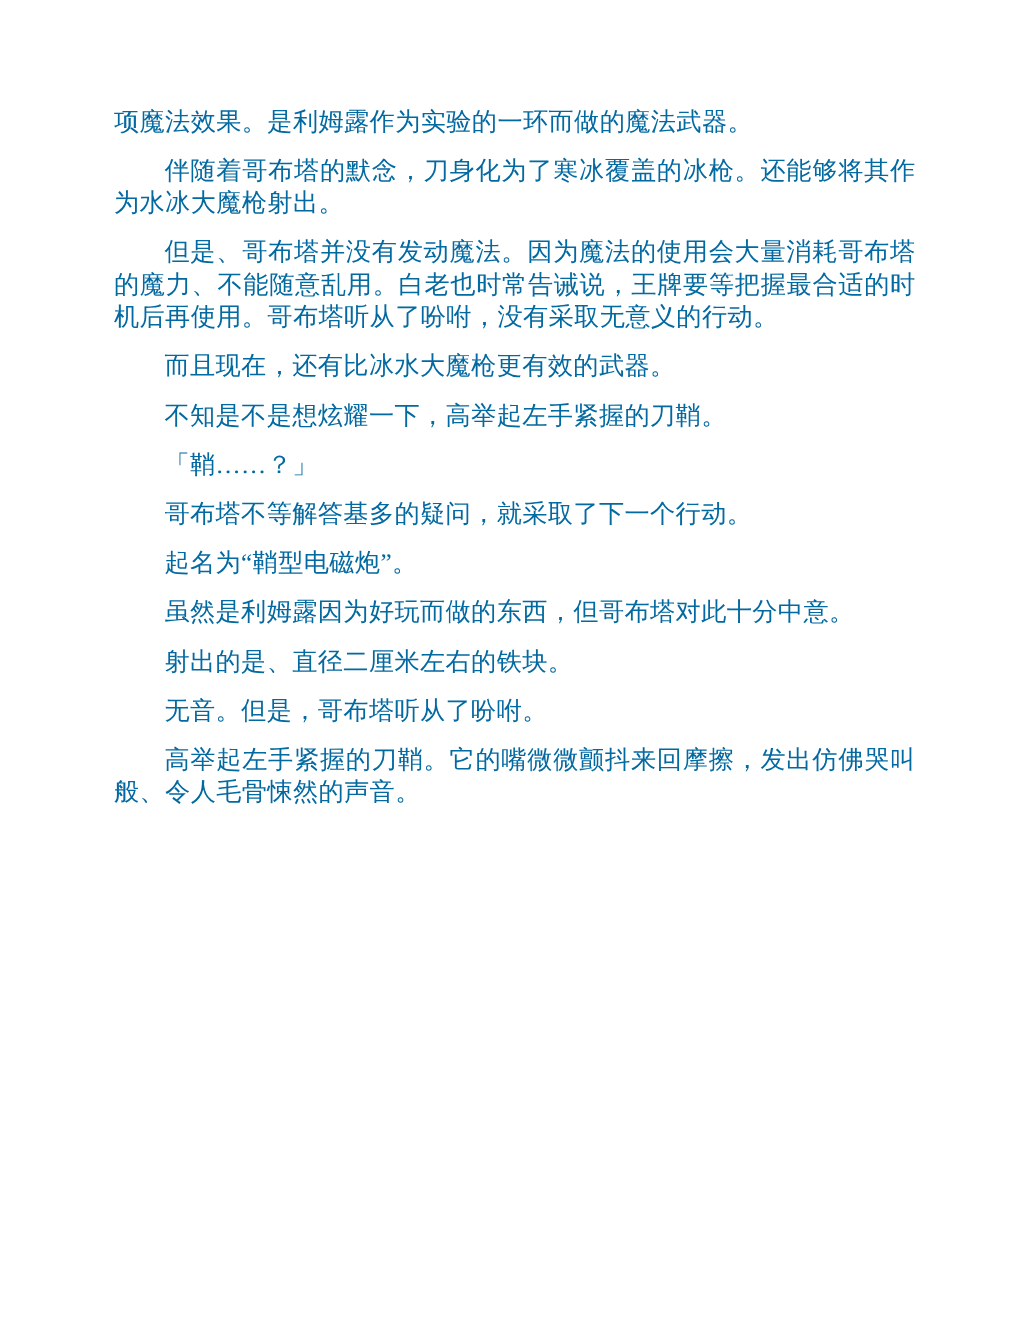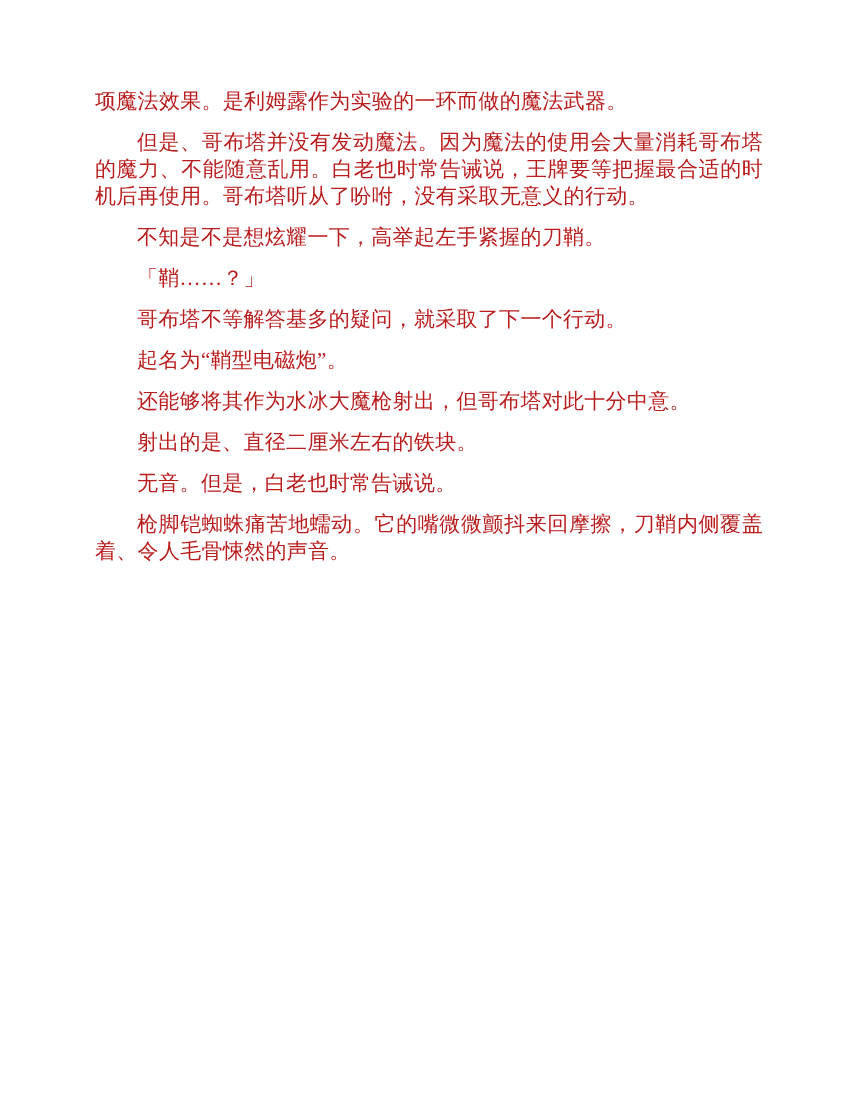--- a/index.html
+++ b/index.html
@@ -11,43 +11,45 @@
     width: 850px;
     height: 1100px;
     position: relative;
     overflow: hidden;
   }
   .page {
     position: absolute;
     left: 95px;
     top: 88px;
     width: 668px;
-    color: #b91c1c;
+    color: #0369a1;
     font-family: "Liberation Serif", "DejaVu Serif", serif;
     font-size: 21px;
     line-height: 27px;
     letter-spacing: 0.3px;
     text-align: justify;
   }
   .para {
     margin: 0 0 14px 0;
     text-indent: 2em;
     word-break: break-all;
   }
   .para.continuation {
     text-indent: 0;
   }
 </style>
 </head>
 <body>
 
 <div class="page">
   <p class="para continuation">项魔法效果。是利姆露作为实验的一环而做的魔法武器。</p>
+  <p class="para">伴随着哥布塔的默念，刀身化为了寒冰覆盖的冰枪。还能够将其作为水冰大魔枪射出。</p>
   <p class="para">但是、哥布塔并没有发动魔法。因为魔法的使用会大量消耗哥布塔的魔力、不能随意乱用。白老也时常告诫说，王牌要等把握最合适的时机后再使用。哥布塔听从了吩咐，没有采取无意义的行动。</p>
+  <p class="para">而且现在，还有比冰水大魔枪更有效的武器。</p>
   <p class="para">不知是不是想炫耀一下，高举起左手紧握的刀鞘。</p>
   <p class="para">「鞘……？」</p>
   <p class="para">哥布塔不等解答基多的疑问，就采取了下一个行动。</p>
   <p class="para">起名为“鞘型电磁炮”。</p>
-  <p class="para">还能够将其作为水冰大魔枪射出，但哥布塔对此十分中意。</p>
+  <p class="para">虽然是利姆露因为好玩而做的东西，但哥布塔对此十分中意。</p>
   <p class="para">射出的是、直径二厘米左右的铁块。</p>
-  <p class="para">无音。但是，白老也时常告诫说。</p>
-  <p class="para">枪脚铠蜘蛛痛苦地蠕动。它的嘴微微颤抖来回摩擦，刀鞘内侧覆盖着、令人毛骨悚然的声音。</p>
+  <p class="para">无音。但是，哥布塔听从了吩咐。</p>
+  <p class="para">高举起左手紧握的刀鞘。它的嘴微微颤抖来回摩擦，发出仿佛哭叫般、令人毛骨悚然的声音。</p>
 </div>
 
 </body></html>

